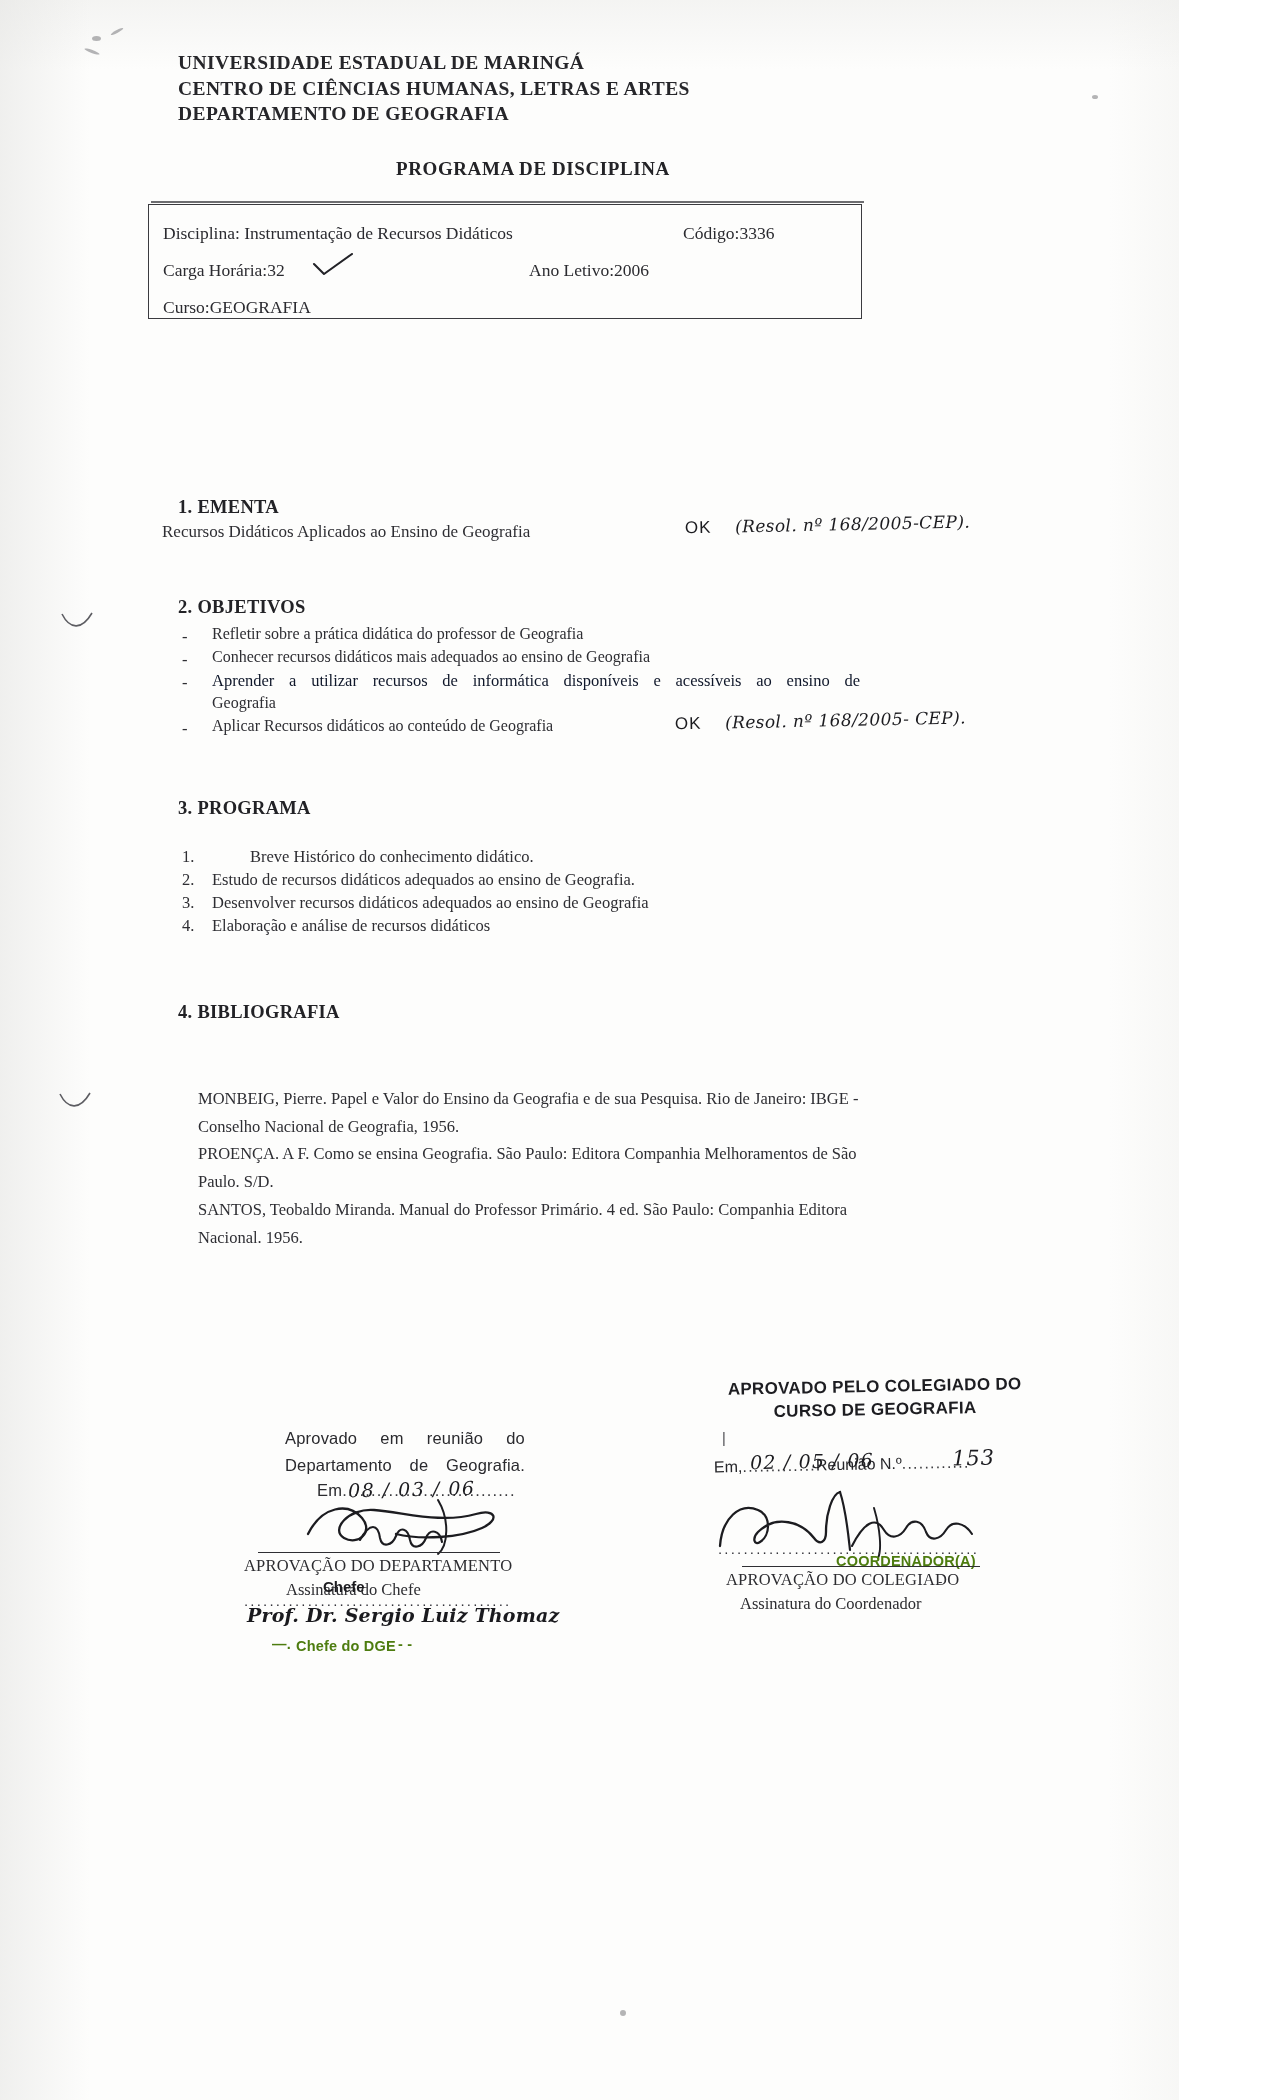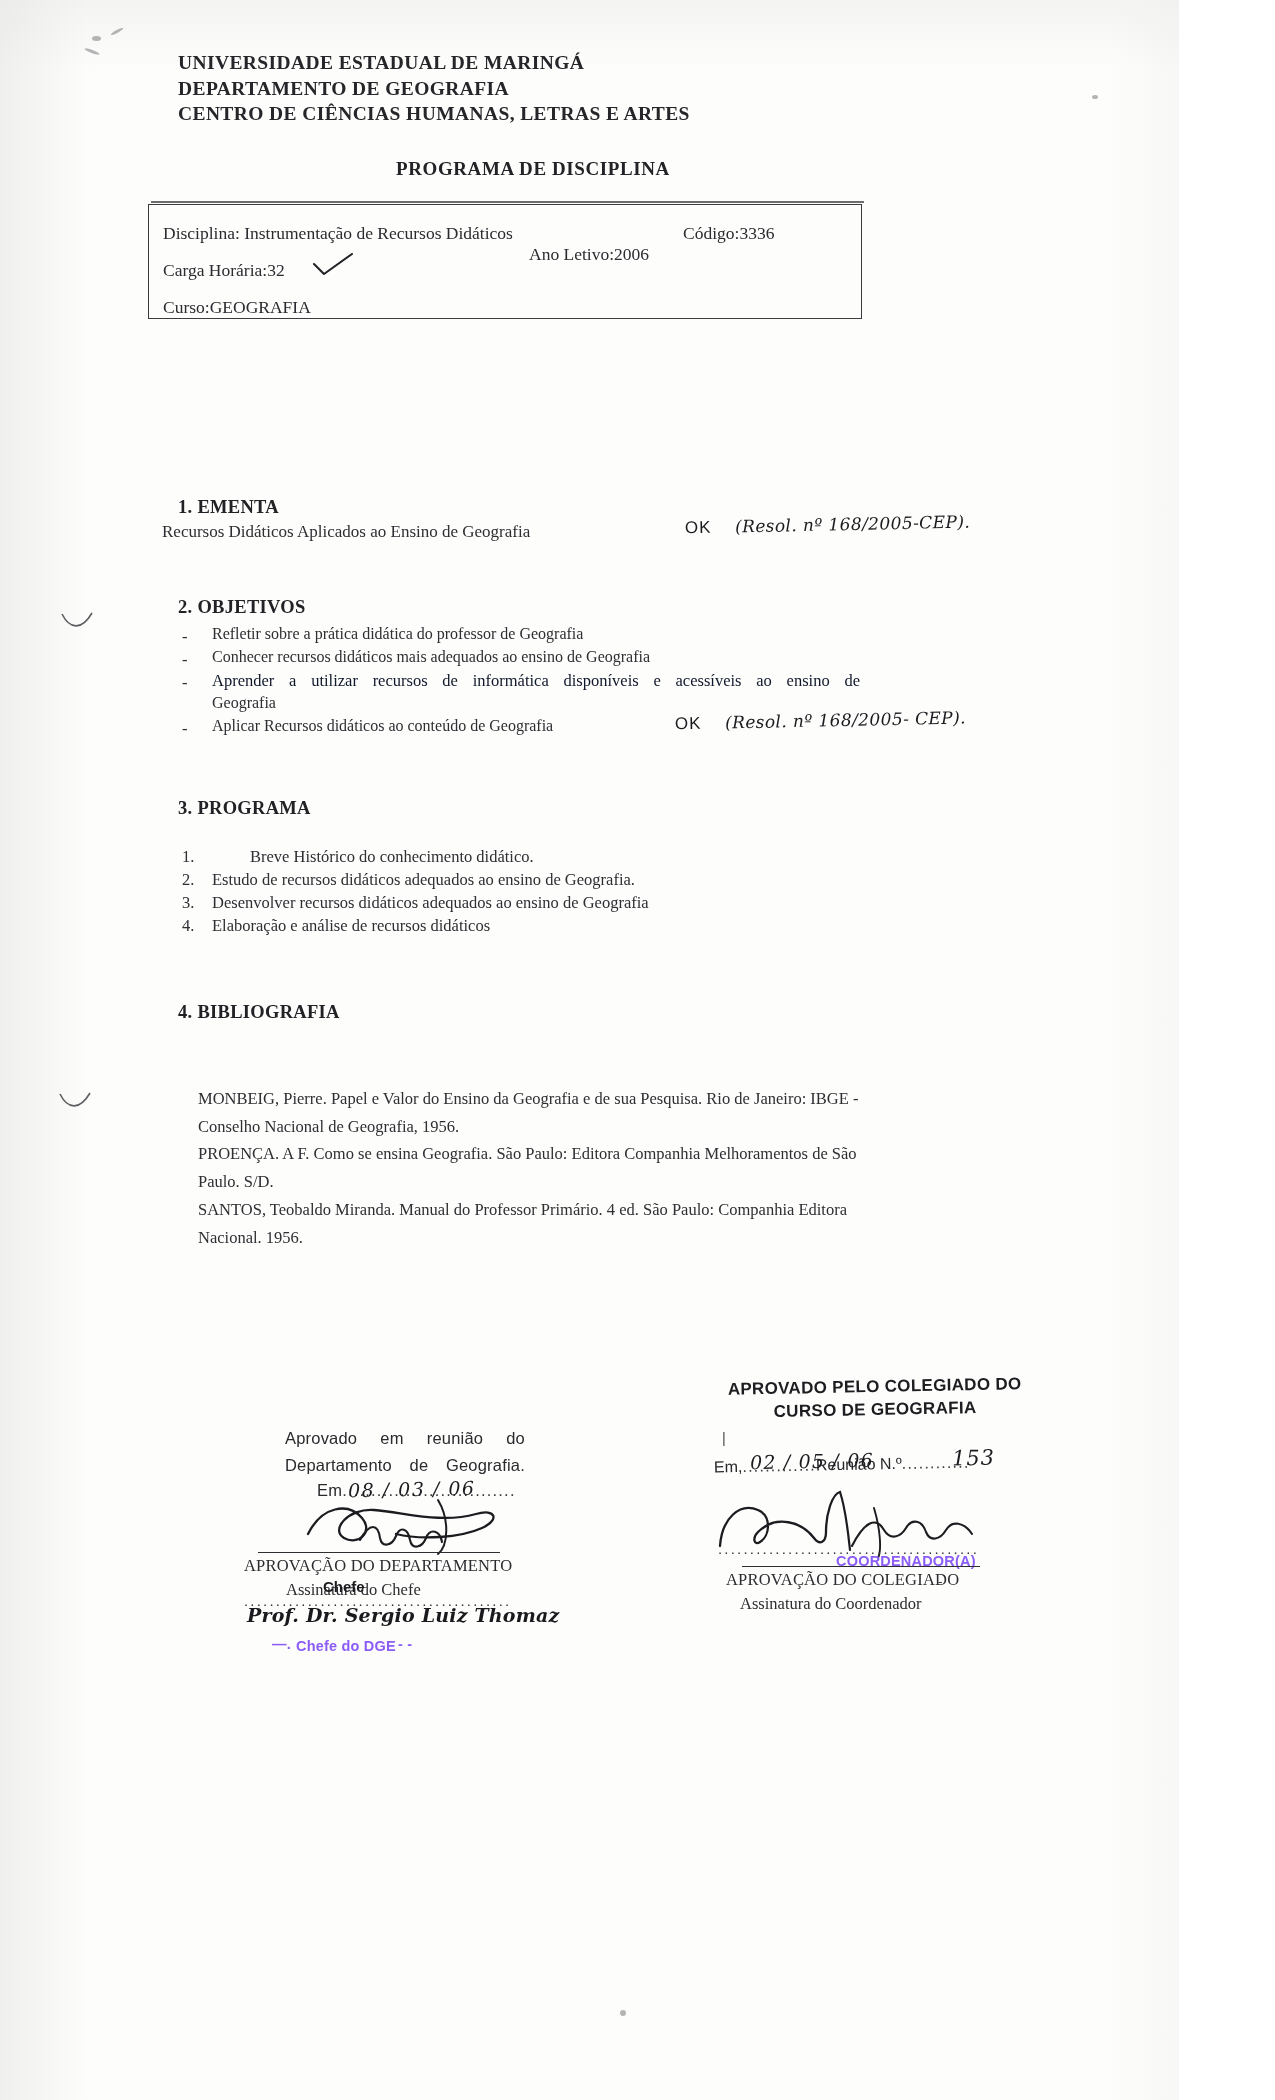--- a/index.html
+++ b/index.html
@@ -81,21 +81,21 @@
   .id-row.r2 { top: 55px; }
   .id-row.r3 { top: 92px; }
   .id-right {
     position: absolute;
     font-family: "Liberation Serif", serif;
     font-size: 17.5px;
     color: #2b2b30;
     white-space: nowrap;
   }
   .id-right.codigo { left: 534px; top: 18px; }
-  .id-right.ano    { left: 380px; top: 39px; }
+  .id-right.ano    { left: 380px; top: 55px; }
 
   
   .hand-check {
     position: absolute;
     left: 163px;
     top: 48px;
     width: 42px;
     height: 24px;
   }
 
@@ -270,21 +270,21 @@
     font-size: 15px;
     color: #33333a;
     letter-spacing: 2.2px;
     white-space: nowrap;
   }
   .small-stamp {
     position: absolute;
     font-family: "Liberation Sans", sans-serif;
     font-weight: bold;
     font-size: 14.5px;
-    color: #8b5cf6;
+    color: #4d7c0f;
     white-space: nowrap;
     letter-spacing: .2px;
   }
   .speck {
     position: absolute;
     background: #9b9b9e;
     border-radius: 50%;
     opacity: .75;
   }
   svg.ink { position: absolute; overflow: visible; }
@@ -304,22 +304,22 @@
 
   <svg class="ink" style="left:60px;top:610px;" width="36" height="22">
     <path d="M2,4 C10,20 22,20 32,3" fill="none" stroke="#5d5d62" stroke-width="1.6"></path>
   </svg>
   <svg class="ink" style="left:58px;top:1090px;" width="36" height="22">
     <path d="M2,4 C10,20 22,20 32,3" fill="none" stroke="#5d5d62" stroke-width="1.6"></path>
   </svg>
 
   <div class="org-header">
     <div>UNIVERSIDADE ESTADUAL DE MARINGÁ</div>
+    <div>CENTRO DE CIÊNCIAS HUMANAS, LETRAS E ARTES</div>
     <div>DEPARTAMENTO DE GEOGRAFIA</div>
-    <div>CENTRO DE CIÊNCIAS HUMANAS, LETRAS E ARTES</div>
   </div>
 
   <div class="doc-title">PROGRAMA DE DISCIPLINA</div>
 
   <div class="id-box">
     <div class="id-row r1">Disciplina: Instrumentação de Recursos Didáticos</div>
     <div class="id-right codigo">Código:3336</div>
 
     <div class="id-row r2">Carga Horária:32</div>
     <svg class="hand-check" viewBox="0 0 42 24">

